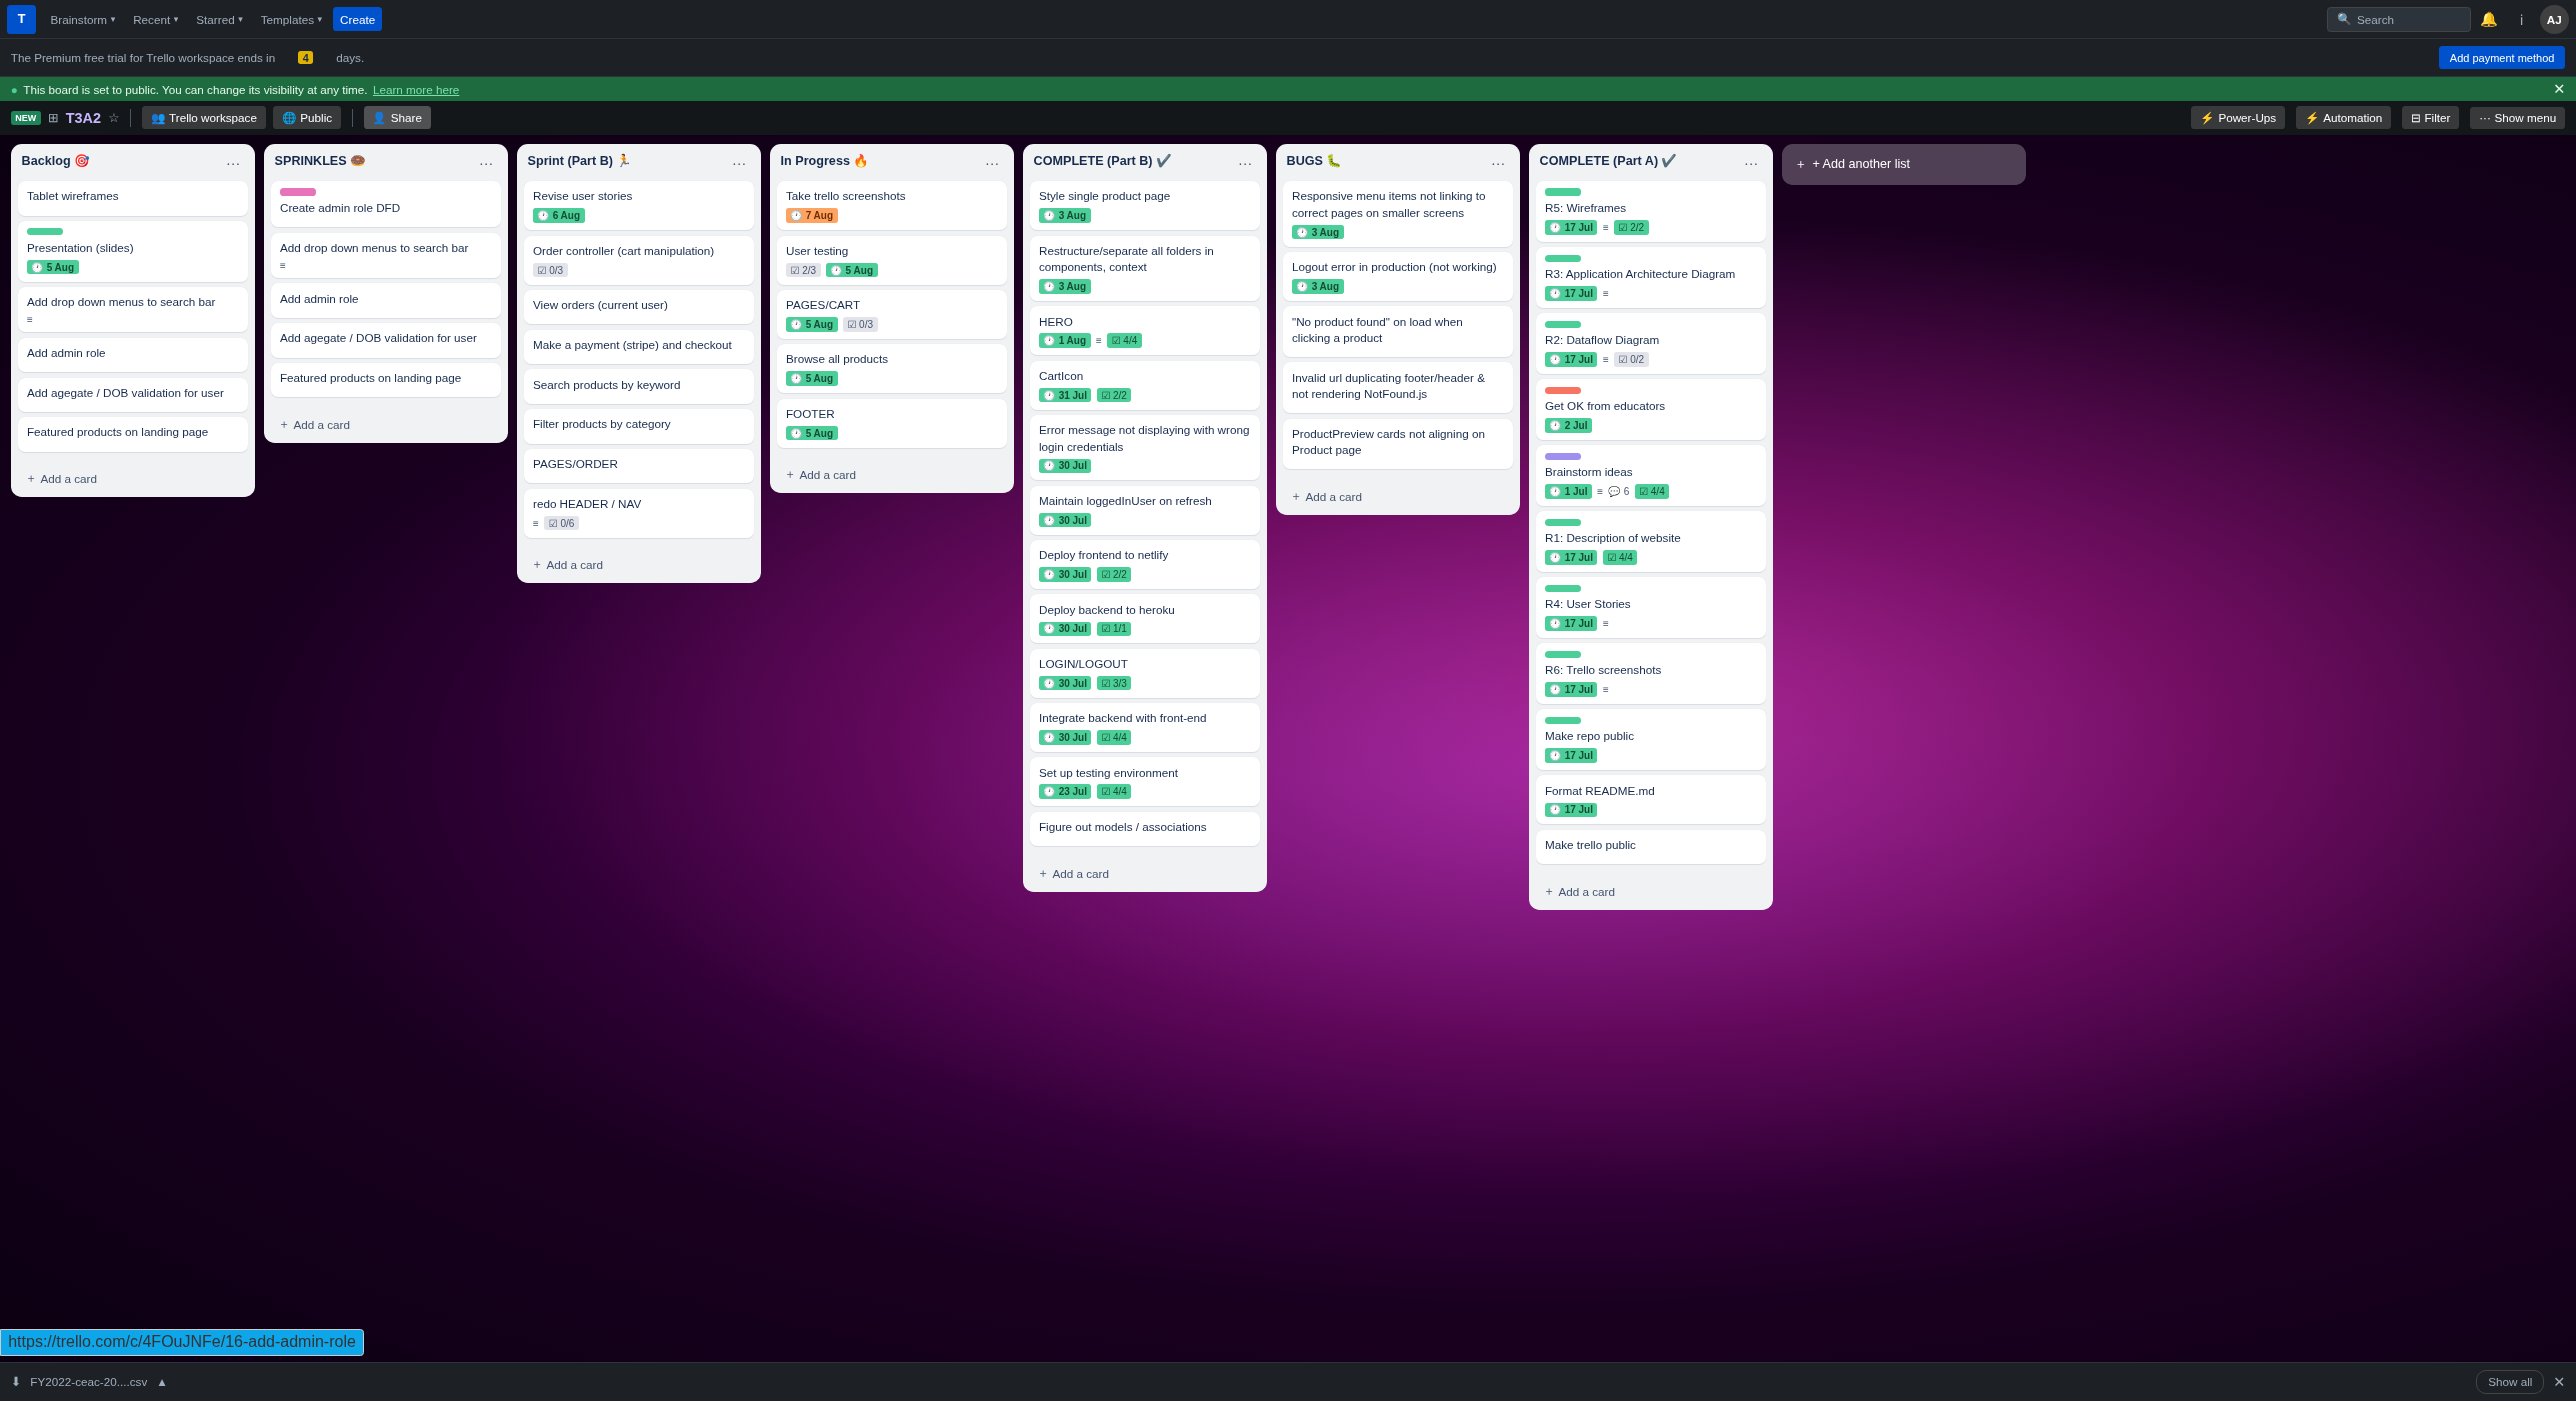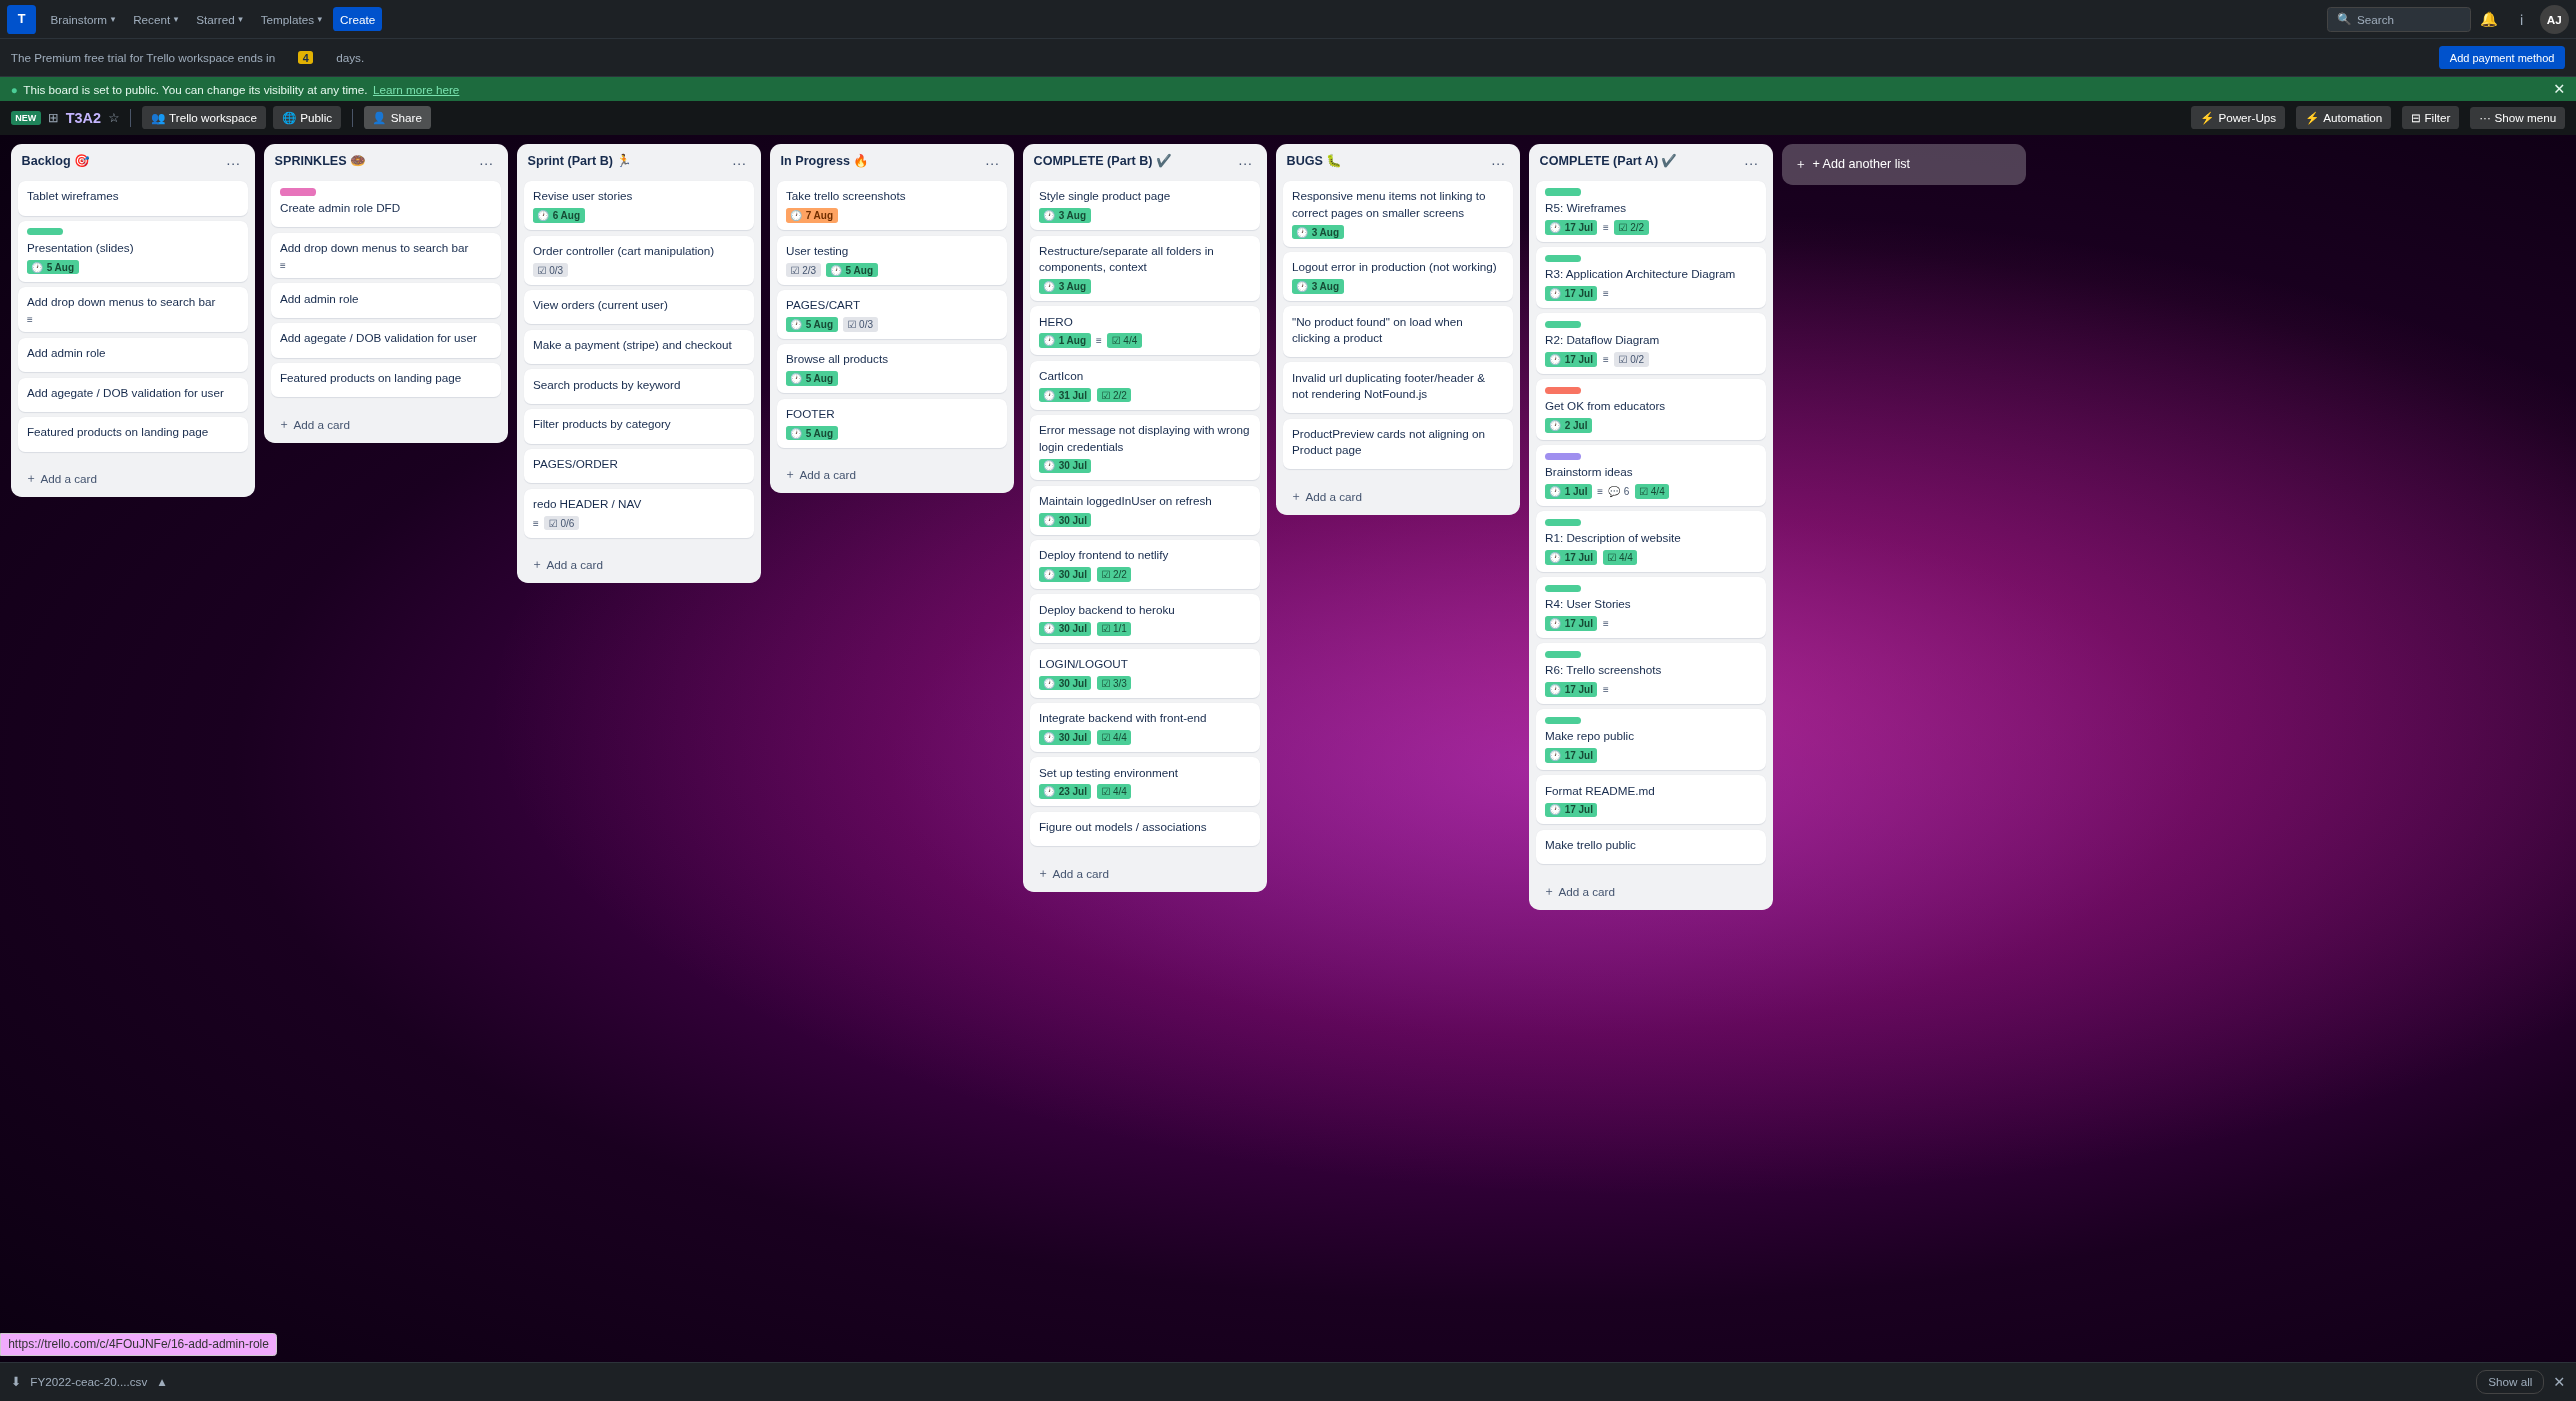--- a/index.html
+++ b/index.html
@@ -276,22 +276,22 @@
       background: none; border: 0.9px solid #444; color: #9fadbc;
       border-radius: 10px; padding: 4.5px 10.8px; cursor: pointer; font-size: 11.7px;
     }
     .bottom-close {
       background: none; border: none; color: #9fadbc; cursor: pointer; font-size: 14.4px;
     }
 
     
     .url-tooltip {
       position: fixed; bottom: 45px; left: 0;
-      background: #f0abfc; border: 0.9px solid #ccc;
-      padding: 3.6px 7.2px; font-size: 12px; color: #333;
+      background: #0ea5e9; border: 0.9px solid #ccc;
+      padding: 3.6px 7.2px; font-size: 16px; color: #333;
       border-radius: 0 3.6px 3.6px 0;
       z-index: 200;
     }
   </style>
 </head>
 <body>
 
 <div class="top-nav">
   <div class="nav-logo">T</div>
   <button class="nav-btn">

